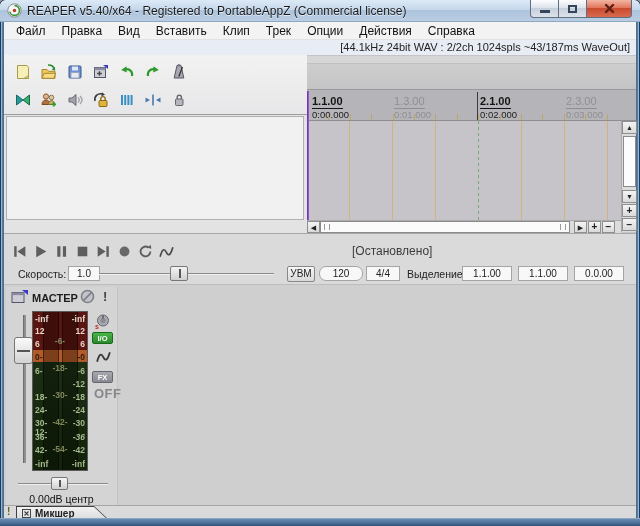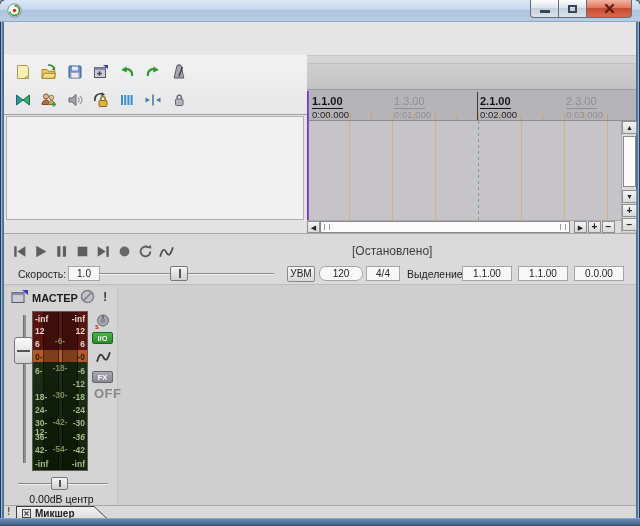--- a/index.html
+++ b/index.html
@@ -134,39 +134,54 @@
 <div class="win">
 
   <div class="titlebar">
     <span class="app-icon">
       <svg width="15" height="15" viewBox="0 0 15 15">
         <circle cx="7.5" cy="7.5" r="6.7" fill="#f7f7f7" stroke="#8a8a8a"></circle>
         <path d="M7.5 2.6a4.9 4.9 0 1 1-4.7 6" fill="none" stroke="#3a9a3a" stroke-width="1.7"></path>
         <circle cx="7.5" cy="7.5" r="1.7" fill="#c03028"></circle>
       </svg>
     </span>
+    <span class="title-text">REAPER v5.40/x64 - Registered to PortableAppZ (Commercial license)</span>
     <div class="winbtns">
       <div class="wbtn min">
           <span class="glyph-min"></span>
         </div>
       <div class="wbtn max">
           <span class="glyph-max"></span>
         </div>
       <div class="wbtn close">
         <svg width="11" height="11" viewBox="0 0 11 11">
           <path d="M2 2l7 7M9 2l-7 7" stroke="#5e2014" stroke-width="2.4" stroke-linecap="round"></path>
         </svg>
       </div>
     </div>
   </div>
 
   <div class="frame-l"></div>
   <div class="frame-r"></div>
 
-
+  <div class="menubar" id="menu-bar">
+      <span class="menu-item">Файл</span>
+      <span class="menu-item">Правка</span>
+      <span class="menu-item">Вид</span>
+      <span class="menu-item">Вставить</span>
+      <span class="menu-item">Клип</span>
+      <span class="menu-item">Трек</span>
+      <span class="menu-item">Опции</span>
+      <span class="menu-item">Действия</span>
+      <span class="menu-item">Справка</span>
+    </div>
+
+  <div class="statusrow">
+    <span>[44.1kHz 24bit WAV : 2/2ch 1024spls ~43/187ms WaveOut]</span>
+  </div>
 
   <div class="leftpane">
     <div class="toolbar">
       <div class="tbrow r1">
         <div class="tb-btn">
           <svg width="18" height="18" viewBox="0 0 18 18">
             <path d="M3.5 2.5h9.5l1.5 2v11H3.5z" fill="#f7f0b4" stroke="#a89c55"></path>
             <path d="M10 15.5l4.5-3v3z" fill="#e3d789" stroke="#a89c55"></path>
           </svg>
         </div>

